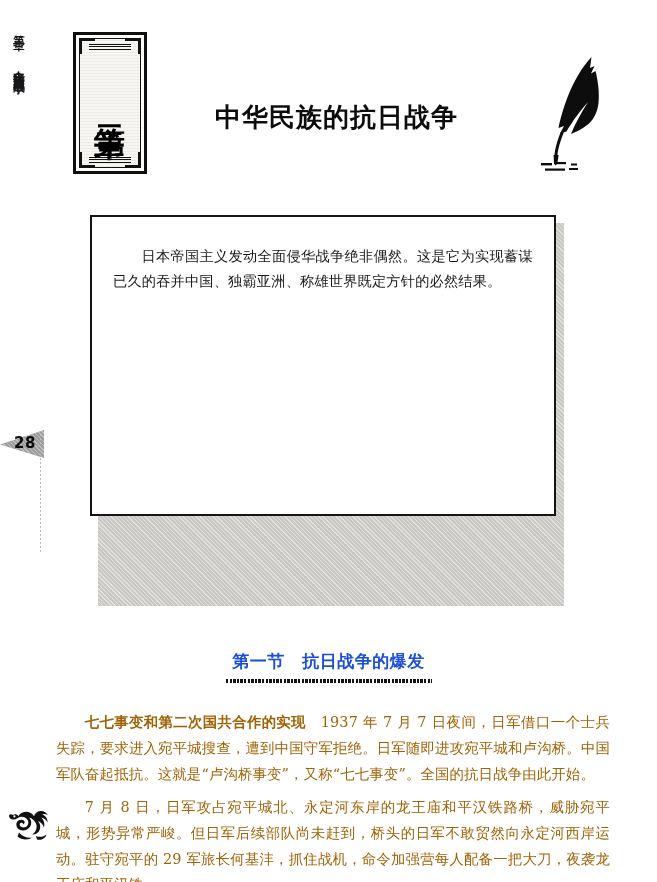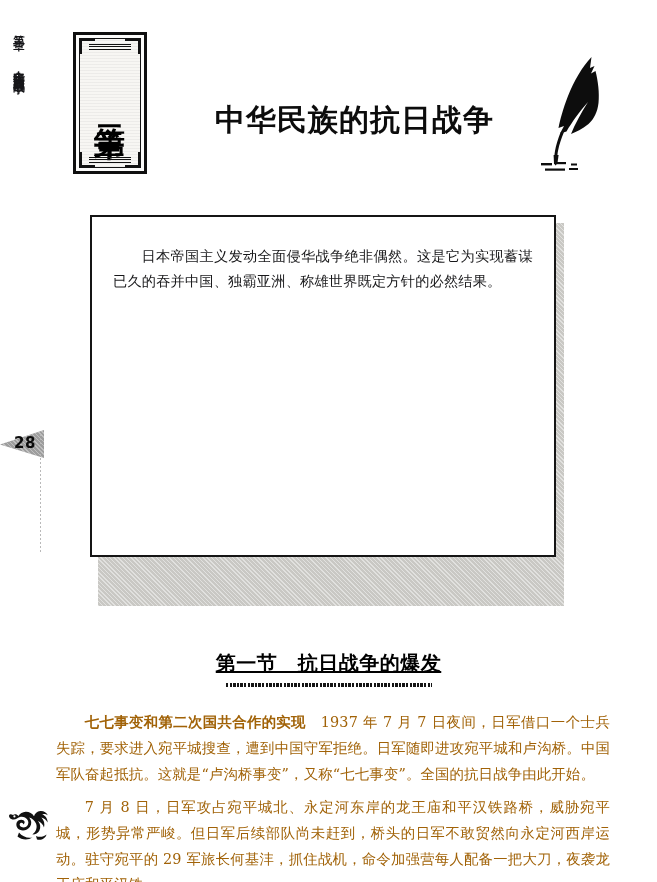--- a/index.html
+++ b/index.html
@@ -101,21 +101,21 @@
     white-space: pre;
   }
 
   
   #chapter-title {
     position: absolute;
     left: 215px;
     top: 100px;
     width: 300px;
     font-family: "DejaVu Sans", "Liberation Sans", sans-serif;
-    font-size: 30px;
+    font-size: 26px;
     font-weight: 900;
     letter-spacing: 1px;
     color: #0c0c0c;
     white-space: nowrap;
   }
 
   
   #quill-ornament {
     position: absolute;
     left: 536px;
@@ -176,21 +176,21 @@
     width: 466px;
     height: 383px;
     background: #c9c8c4;
     background-image: repeating-linear-gradient(45deg, rgba(255,255,255,.45) 0 1px, transparent 1px 3px);
   }
   #intro-box {
     position: absolute;
     left: 0;
     top: 0;
     width: 466px;
-    height: 342px;
+    height: 301px;
     box-sizing: border-box;
     border: 2.5px solid #151515;
     background: #ffffff;
     padding: 27px 21px 24px 21px;
   }
   #intro-box .para {
     margin: 0;
     font-family: "DejaVu Serif", "Liberation Serif", serif;
     font-size: 14.2px;
     line-height: 25.4px;
@@ -204,27 +204,26 @@
   #section-heading-wrap {
     position: absolute;
     left: 0;
     top: 650px;
     width: 657px;
     text-align: center;
   }
   #section-heading {
     display: inline-block;
     font-family: "DejaVu Sans", "Liberation Sans", sans-serif;
-    font-size: 20px;
+    font-size: 17px;
     font-weight: 900;
     letter-spacing: .5px;
-    color: #000000;
+    color: #1d4ed8;
     white-space: pre;
     padding-bottom: 5px;
-    text-decoration: underline;
   }
   #section-rule {
     display: block;
     margin: 1px auto 0 auto;
     width: 206px;
     height: 4px;
     background: repeating-linear-gradient(90deg, #141414 0 2.4px, #ffffff 2.4px 3.6px);
   }
 
   

